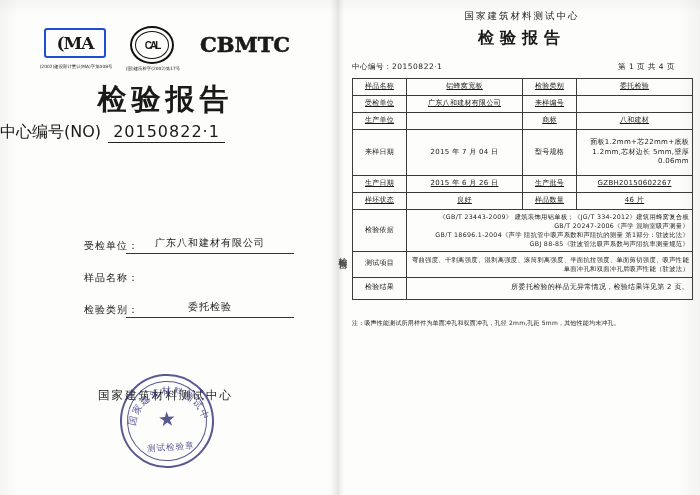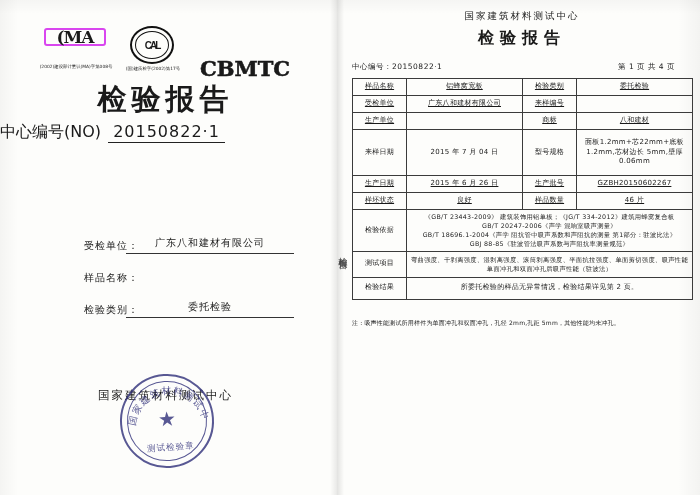--- a/index.html
+++ b/index.html
@@ -40,22 +40,22 @@
   }
 
   
   .left {
     position: absolute; left: 0; top: 0; width: 331px; height: 495px;
   }
   .logos {
     position: absolute; left: 44px; top: 26px; width: 250px; height: 44px;
   }
   .logo-ma {
-    position: absolute; left: 0; top: 2px; width: 62px; height: 18px;
-    border: 2px solid #d946ef; border-radius: 3px;
+    position: absolute; left: 0; top: 2px; width: 62px; height: 30px;
+    border: 2px solid #1d4ed8; border-radius: 3px;
     display: flex; align-items: center; justify-content: center;
     font-weight: bold; font-size: 17px; letter-spacing: -1px;
     font-family: "DejaVu Serif", "Liberation Serif", serif;
   }
   .logo-ma-sub {
     position: absolute; left: -6px; top: 38px; width: 76px;
     font-size: 4.4px; text-align: center; color: #222; letter-spacing: 0;
     white-space: nowrap;
   }
   .logo-cal {
@@ -77,21 +77,20 @@
   }
   .logo-cal-sub {
     position: absolute; left: 70px; top: 40px; width: 78px;
     font-size: 4.4px; text-align: center; white-space: nowrap; color: #222;
   }
   .logo-cbmtc {
     position: absolute; left: 156px; top: 6px;
     font-family: "DejaVu Serif", "Liberation Serif", serif;
     font-weight: bold; font-size: 21px;
     letter-spacing: 0px;
-    margin-top: 24px;
     -webkit-text-stroke: 0.5px #111;
   }
   .left-title {
     position: absolute; left: 0; top: 80px; width: 331px;
     text-align: center;
     font-family: "DejaVu Serif", "Liberation Serif", serif;
     font-size: 29px; font-weight: bold; letter-spacing: 5px;
   }
   .left-no {
     position: absolute; left: 0; top: 122px; width: 331px;
@@ -168,21 +167,21 @@
   }
   table.rep td {
     border: 0.8px solid #3b3b3b;
     padding: 2px 3px;
     vertical-align: middle;
     line-height: 1.35;
     letter-spacing: .3px;
   }
   td.hl { text-align: center; width: 54px; white-space: nowrap; }
   td.v  { text-align: center; }
-  td.vl { text-align: center; }
+  td.vl { text-align: right; }
   .h28 { height: 17px; text-decoration: underline; }
   .note {
     position: absolute; left: 8px; top: 318px; width: 340px;
     font-size: 6px; line-height: 1.5; letter-spacing: .2px;
   }
   .small2 { font-size: 6.3px; line-height: 1.45; display: block; }
 </style>
 </head>
 <body>
 

